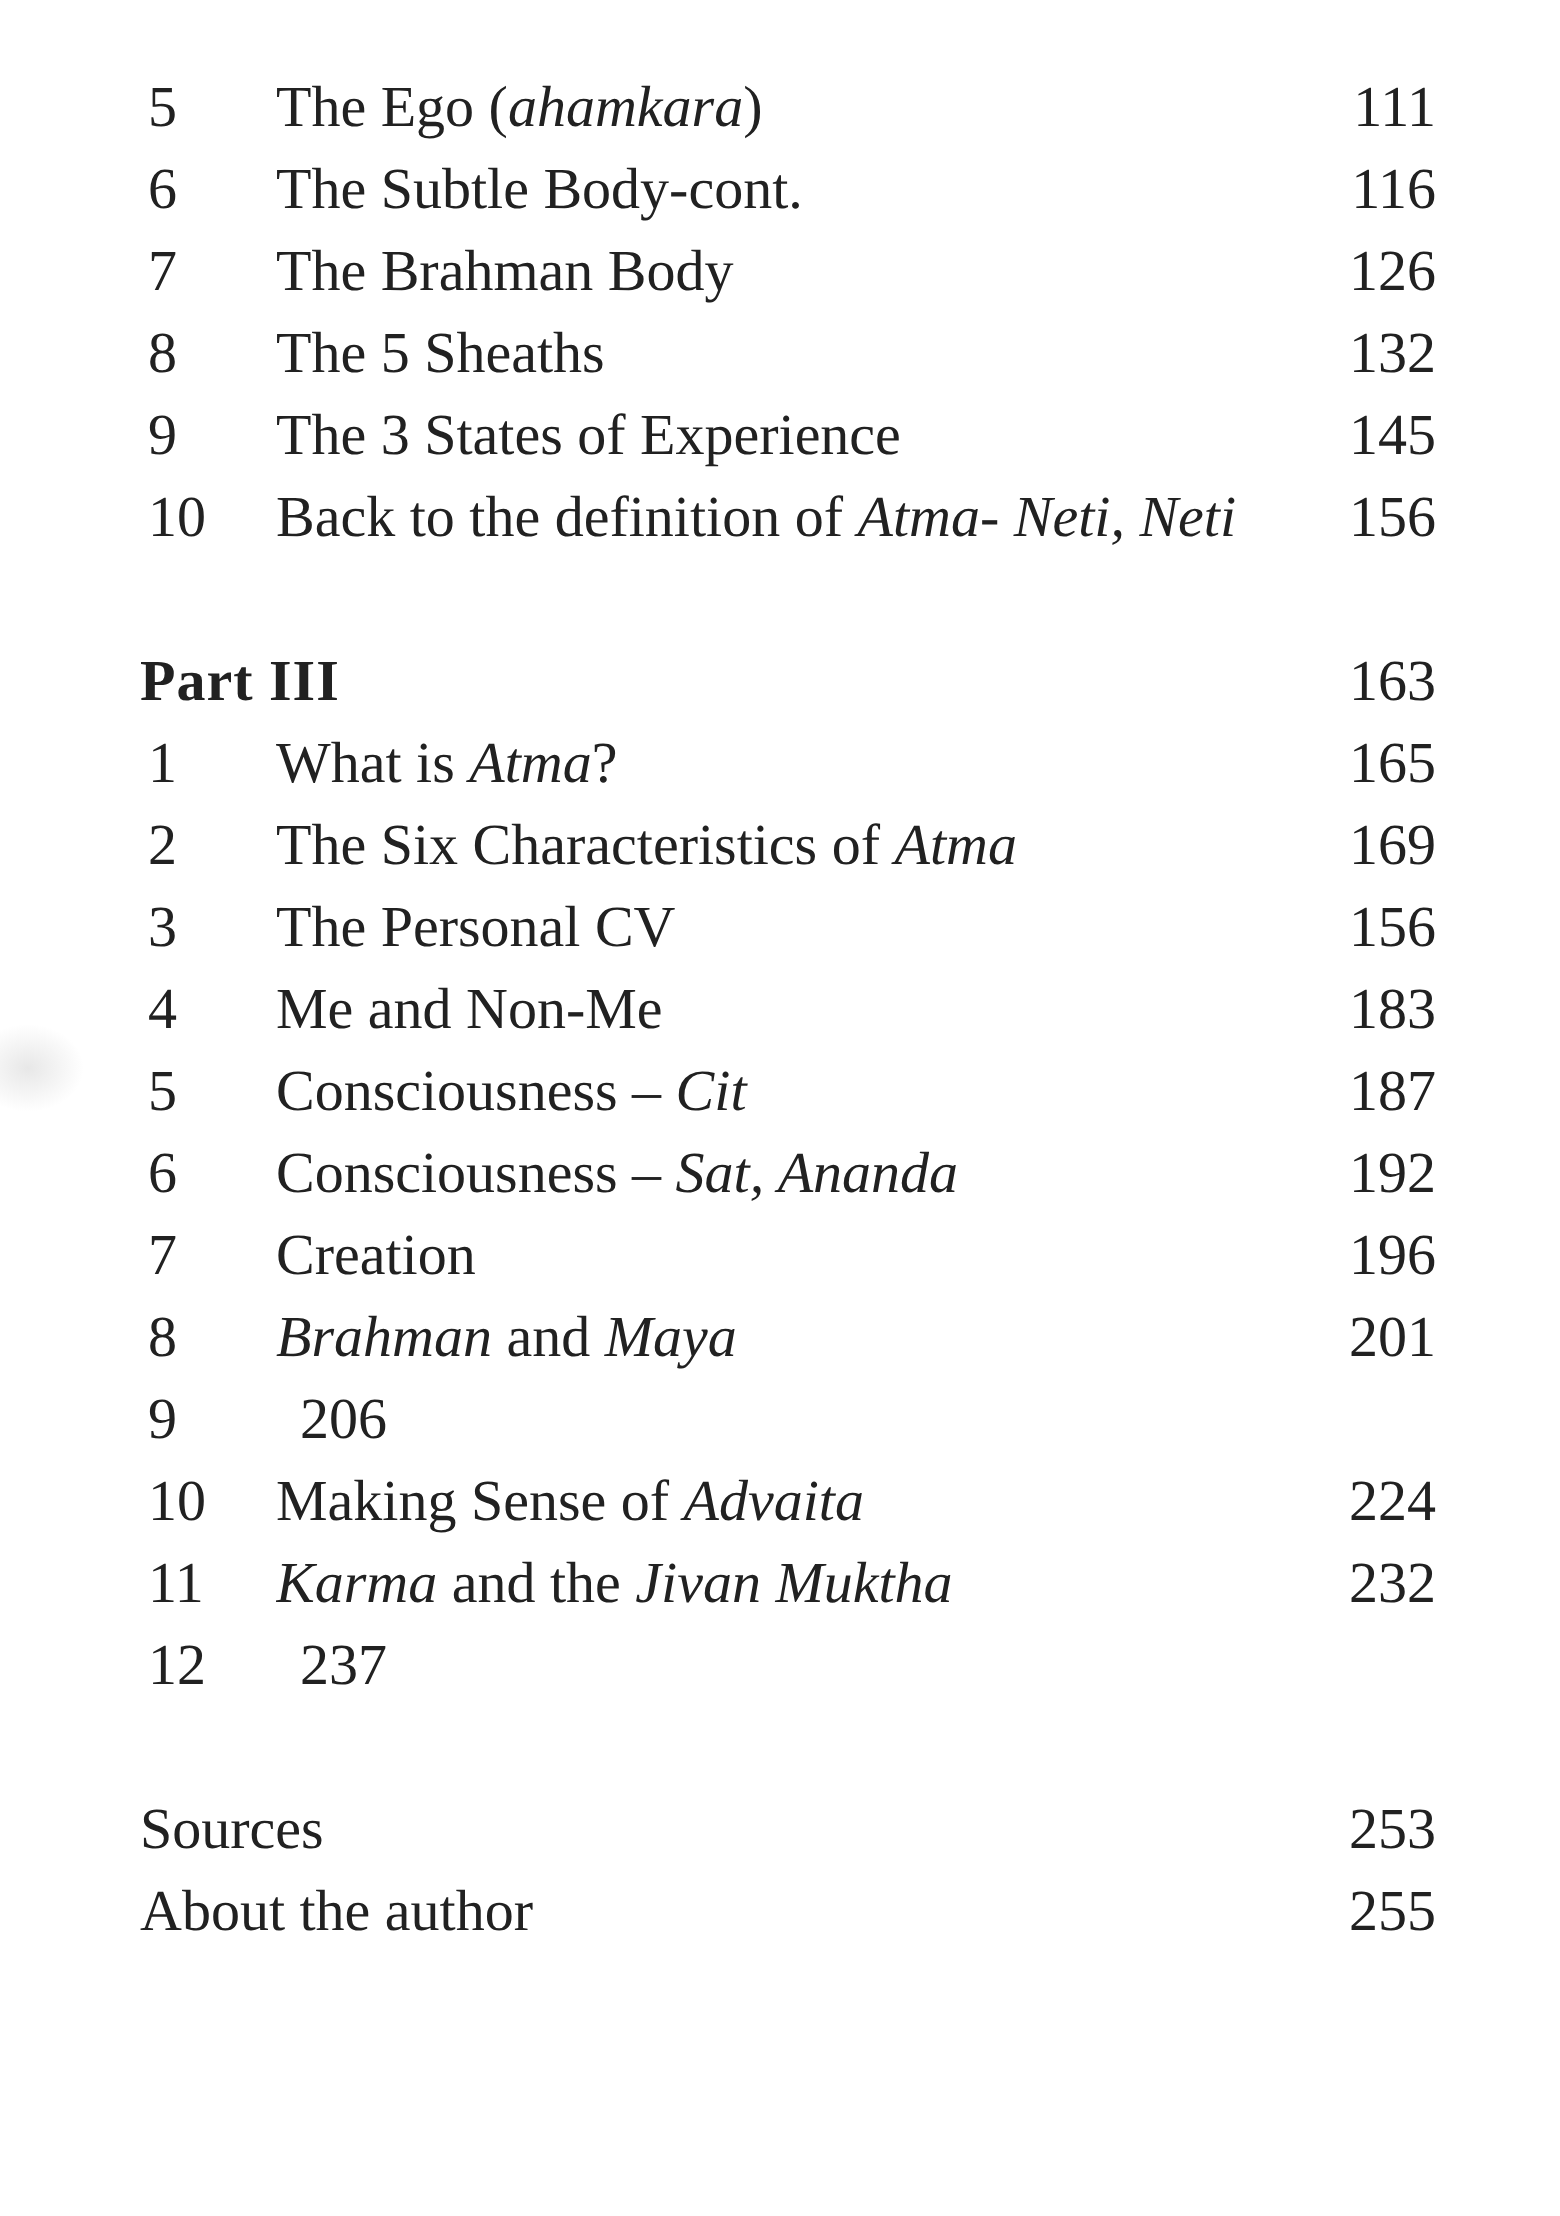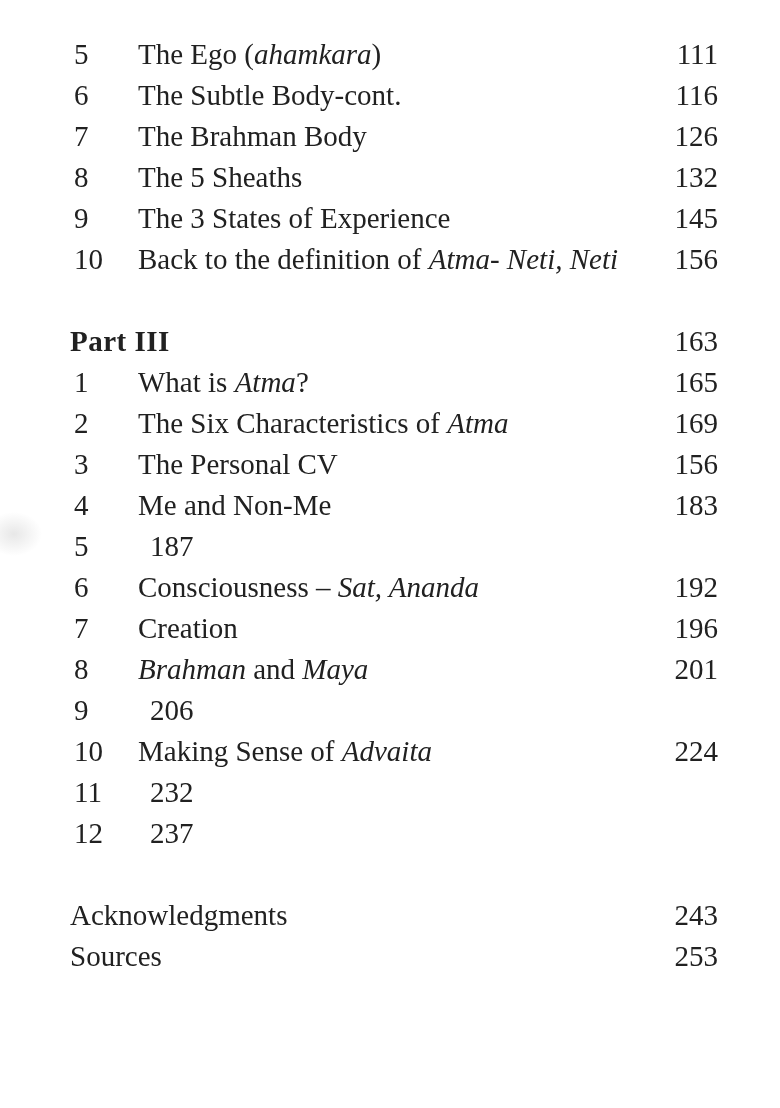--- a/index.html
+++ b/index.html
@@ -126,20 +126,21 @@
     <span class="title">The Personal CV</span>
     <span class="pagenum">156</span>
   </div>
       <div class="row">
     <span class="num">4</span>
     <span class="title">Me and Non-Me</span>
     <span class="pagenum">183</span>
   </div>
       <div class="row">
     <span class="num">5</span>
+    <span class="title">Consciousness – <em>Cit</em></span>
     <span class="pagenum">187</span>
   </div>
       <div class="row">
     <span class="num">6</span>
     <span class="title">Consciousness – <em>Sat, Ananda</em></span>
     <span class="pagenum">192</span>
   </div>
       <div class="row">
     <span class="num">7</span>
     <span class="title">Creation</span>
@@ -154,31 +155,32 @@
     <span class="num">9</span>
     <span class="pagenum">206</span>
   </div>
       <div class="row">
     <span class="num">10</span>
     <span class="title">Making Sense of <em>Advaita</em></span>
     <span class="pagenum">224</span>
   </div>
       <div class="row">
     <span class="num">11</span>
+    <span class="title"><em>Karma</em> and the <em>Jivan Muktha</em></span>
     <span class="pagenum">232</span>
   </div>
       <div class="row">
     <span class="num">12</span>
     <span class="pagenum">237</span>
   </div>
       <div class="spacer"></div>
       <div class="row no-num">
 
-    <span class="title">Acknowledgments</span>
-    <span class="pagenum">243</span>
+    <span class="title">Sources</span>
+    <span class="pagenum">253</span>
   </div>
       <div class="row no-num">
 
-    <span class="title">Sources</span>
-    <span class="pagenum">253</span>
+    <span class="title">About the author</span>
+    <span class="pagenum">255</span>
   </div>
     </main>
 </div>
 
 </body></html>

